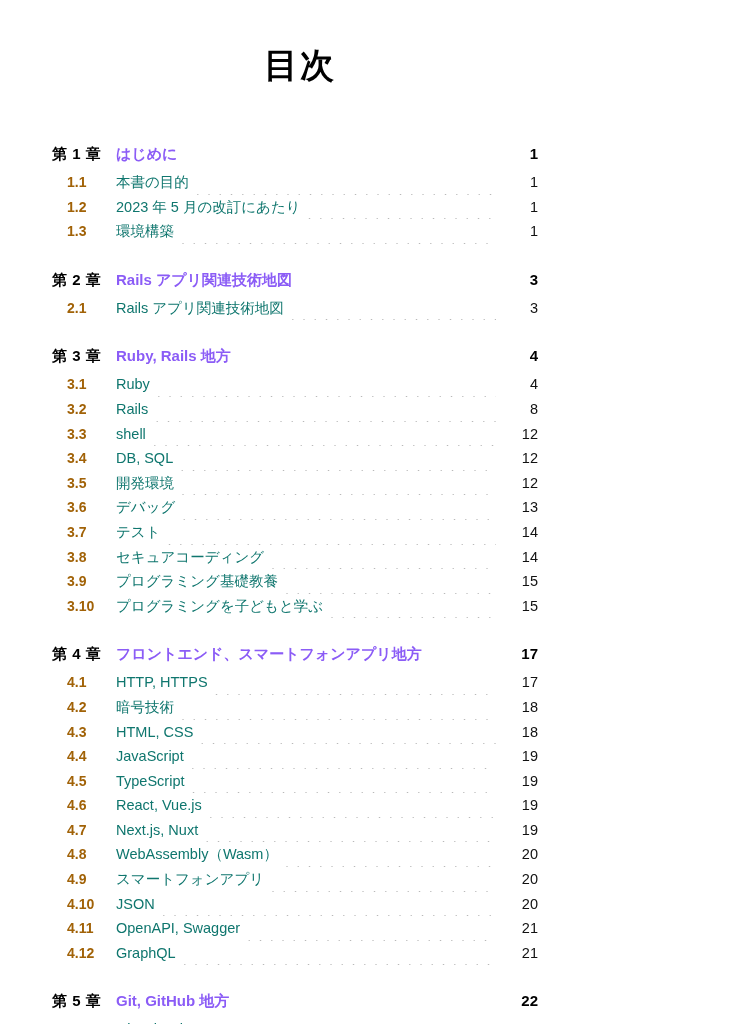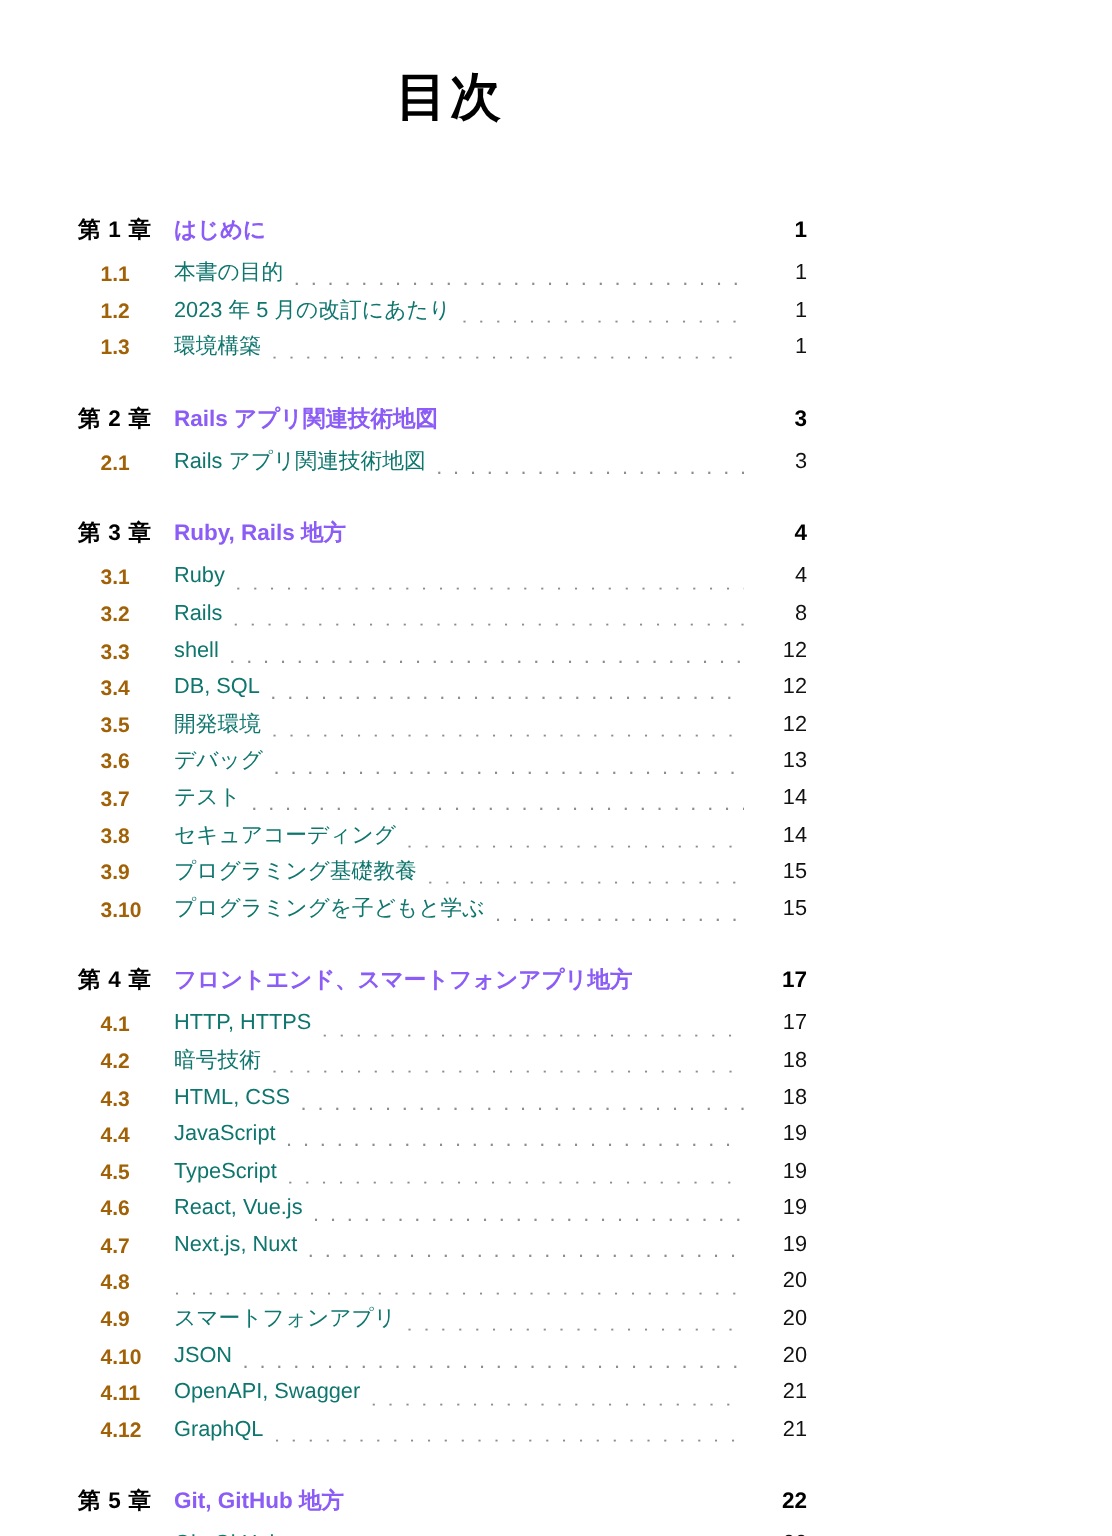--- a/index.html
+++ b/index.html
@@ -37,21 +37,21 @@
     padding-right: 62px;
   }
   .chapter-block {
     margin-bottom: 0px;
   }
   .chapter-block + .chapter-block {
     margin-top: 22px;
   }
   .row {
     display: flex;
-    align-items: center;
+    align-items: flex-end;
     height: 24.6px;
     line-height: 24.6px;
     white-space: nowrap;
   }
   .row.chapter-row {
     height: 28px;
     line-height: 28px;
     margin-bottom: 2px;
   }
   .num {
@@ -274,20 +274,21 @@
           <span class="pageno">19</span>
         </div>
         <div class="row section-row">
           <span class="num">4.7</span>
           <span class="label">Next.js, Nuxt</span>
           <span class="leader"></span>
           <span class="pageno">19</span>
         </div>
         <div class="row section-row">
           <span class="num">4.8</span>
+          <span class="label">WebAssembly（Wasm）</span>
           <span class="leader"></span>
           <span class="pageno">20</span>
         </div>
         <div class="row section-row">
           <span class="num">4.9</span>
           <span class="label">スマートフォンアプリ</span>
           <span class="leader"></span>
           <span class="pageno">20</span>
         </div>
         <div class="row section-row">

